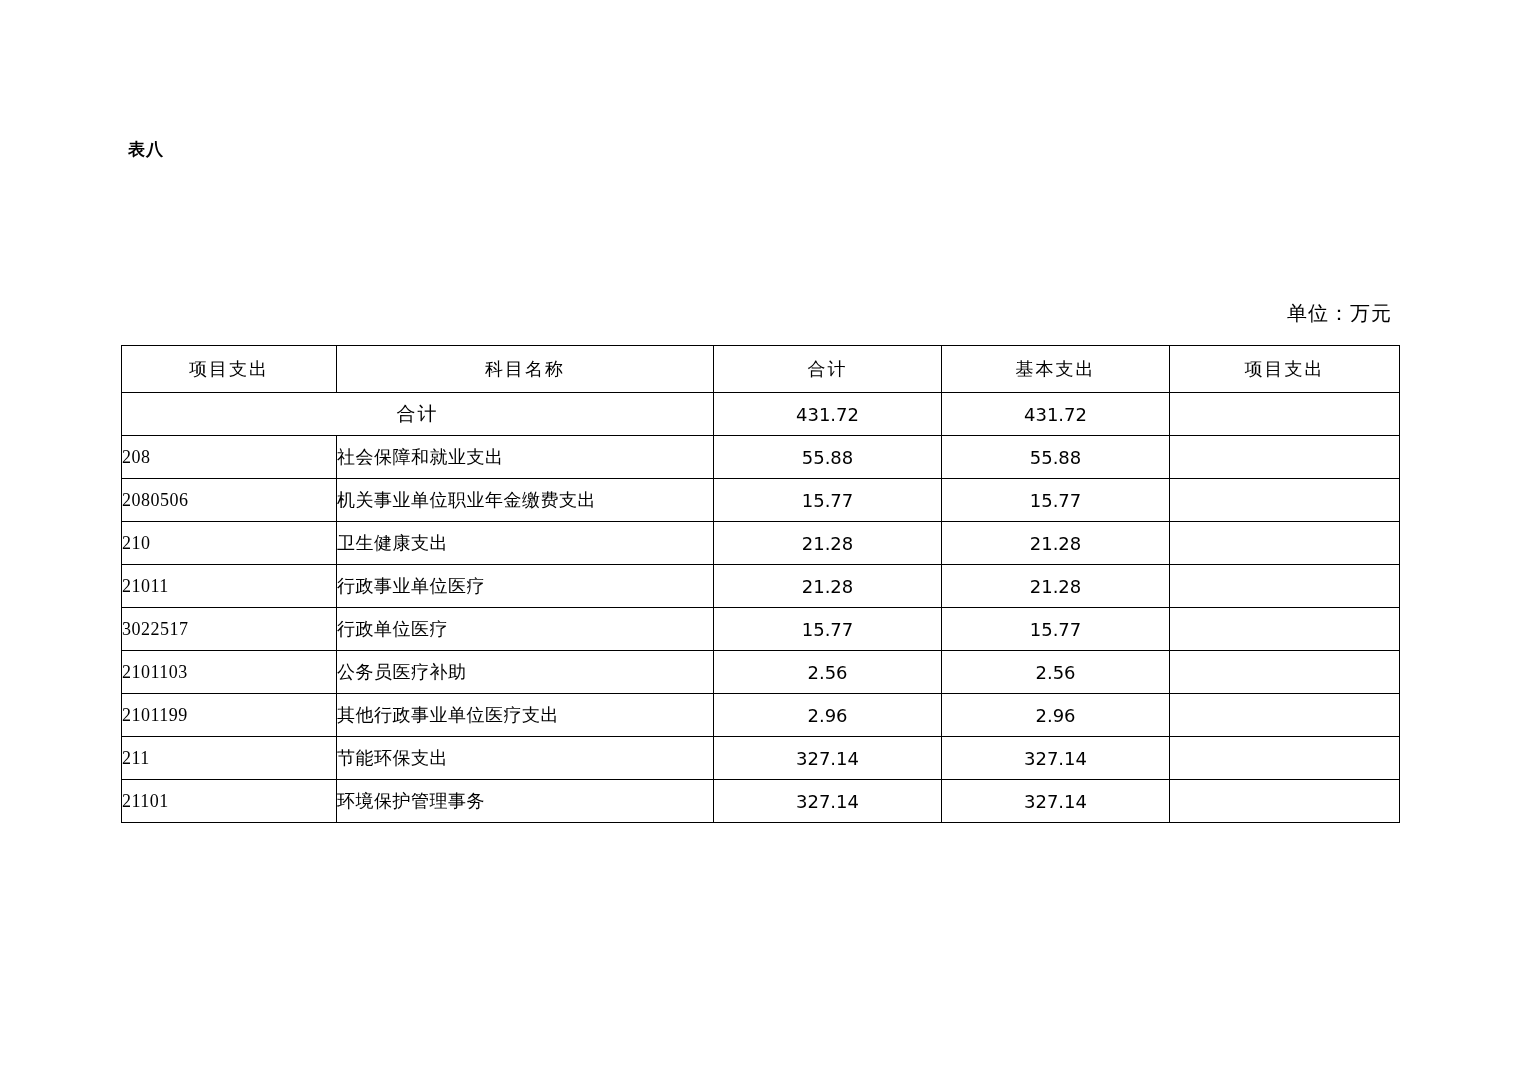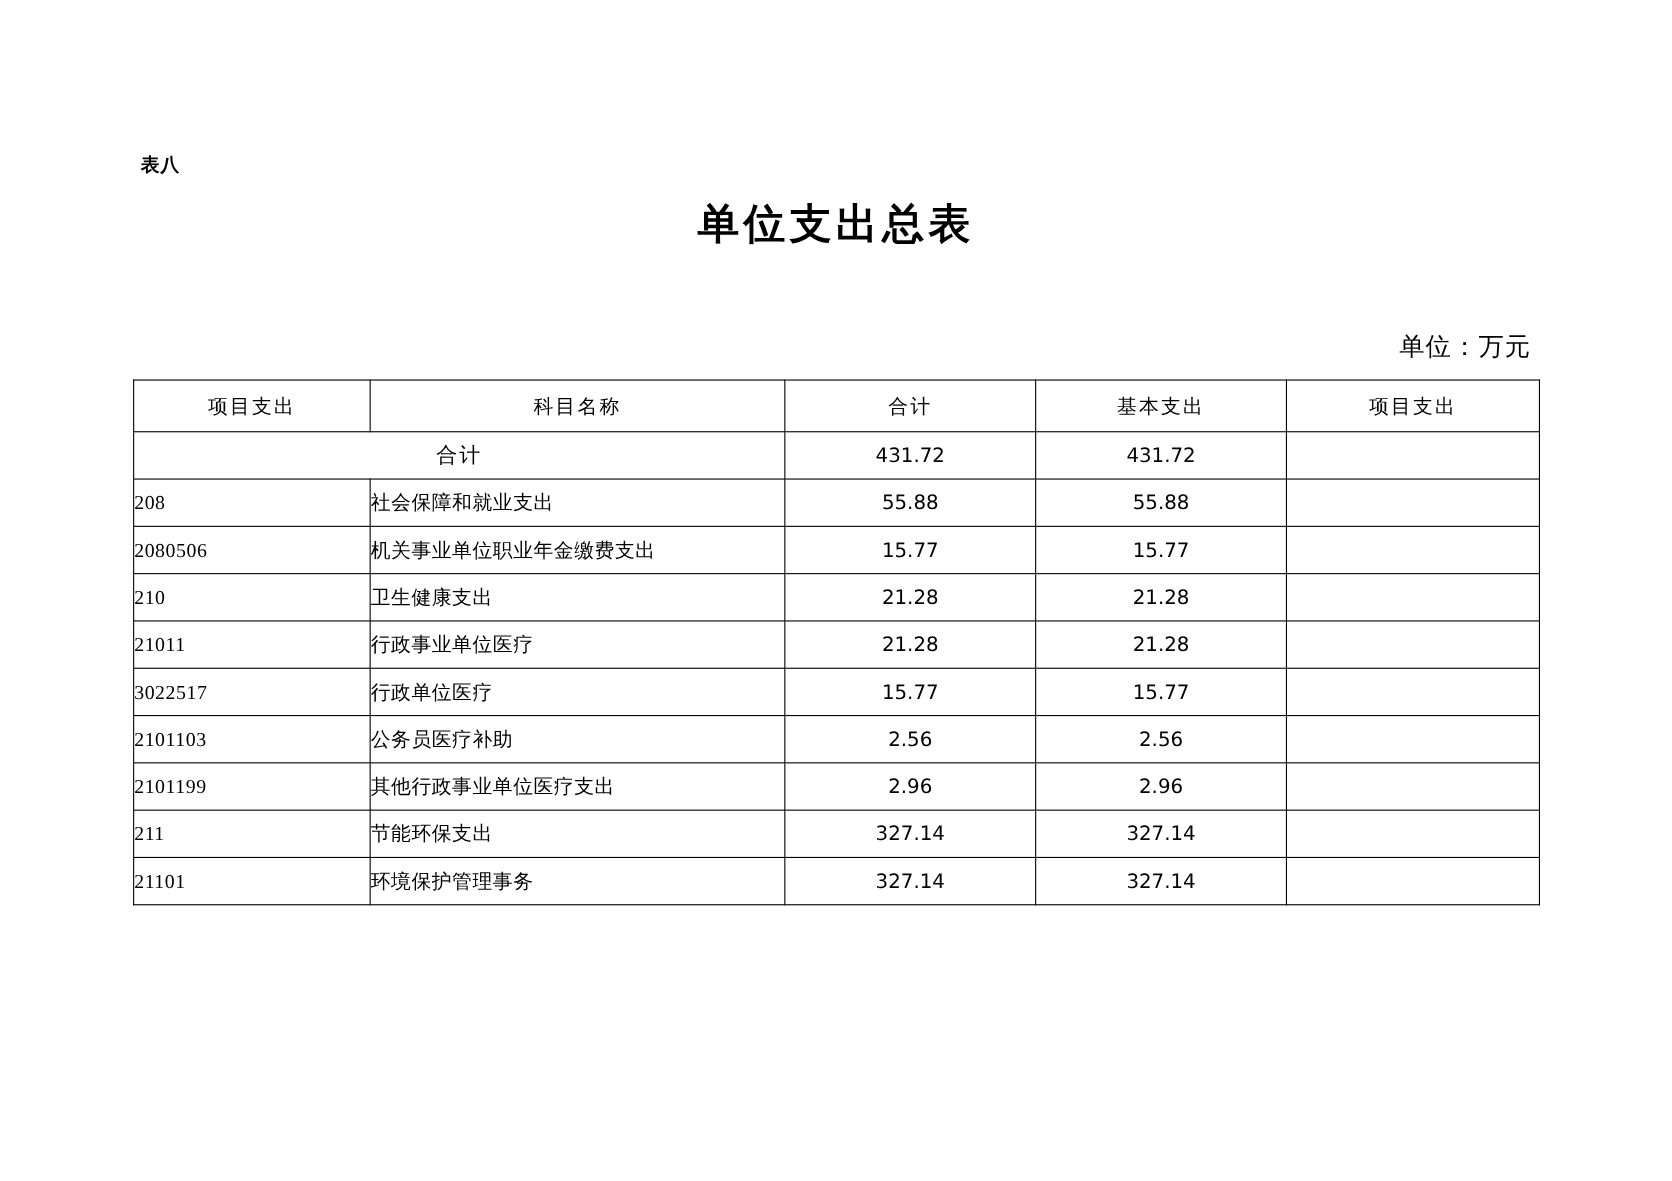--- a/index.html
+++ b/index.html
@@ -36,21 +36,21 @@
     top: 178px;
     text-align: center;
     font-size: 38px;
     font-weight: bold;
     letter-spacing: 4px;
   }
   .unit-note {
     position: absolute;
     right: 128px;
     top: 300px;
-    font-size: 23px;
+    font-size: 20px;
     letter-spacing: 1px;
   }
   table.sheet {
     position: absolute;
     left: 121px;
     top: 345px;
     width: 1278px;
     border-collapse: collapse;
     table-layout: fixed;
   }
@@ -108,21 +108,20 @@
   }
   tr.tall td { height: 66px; }
 </style>
 </head>
 <body>
 
 <div class="page">
 
   <div class="form-label">表八</div>
 
-  <div class="doc-title">单位支出总表</div>
 
   <div class="unit-note">单位：万元</div>
 
   <table class="sheet">
     <colgroup>
       <col class="col-code">
       <col class="col-name">
       <col class="col-total">
       <col class="col-basic">
       <col class="col-proj">

